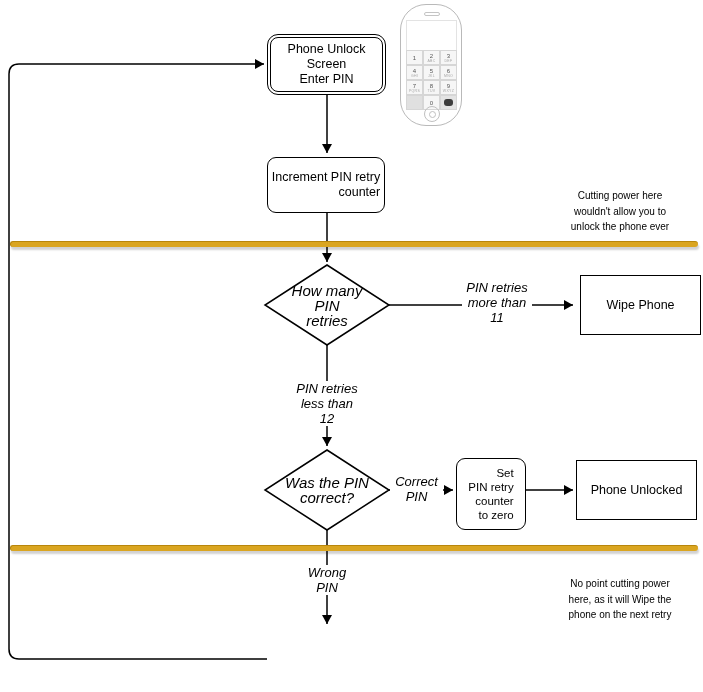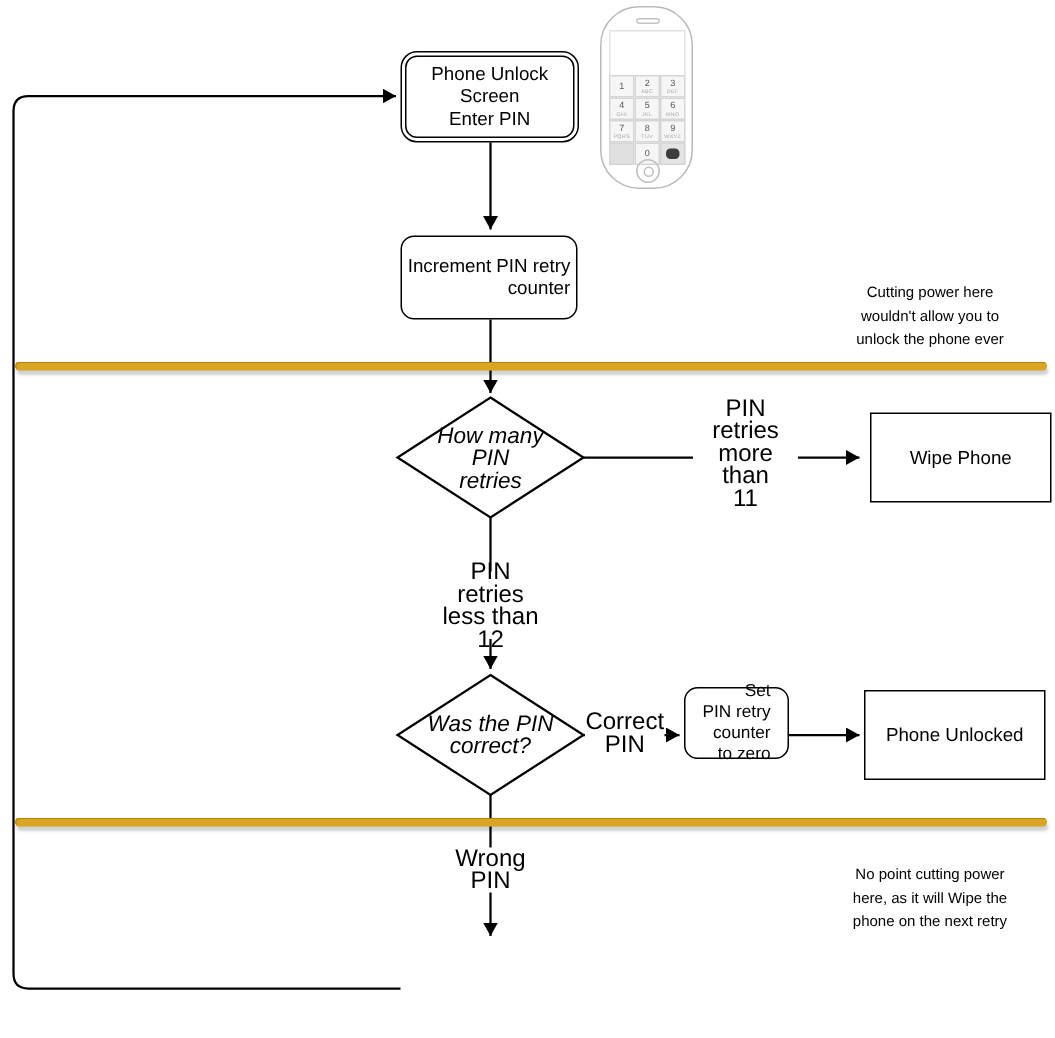--- a/index.html
+++ b/index.html
@@ -14,21 +14,21 @@
     position:absolute; left:10px; width:688px; height:6px; z-index:2;
     background:#DAA520; border-top:1px solid #B8860B; border-left:1px solid #B8860B;
     border-radius:3px; box-shadow:1px 3px 2px rgba(0,0,0,0.18);
   }
   .node, .elabel, .note, .dtext { position:absolute; z-index:3;
     display:flex; align-items:center; justify-content:center;
     text-align:center; white-space:pre-line; }
   .node { background:#fff; border:1.5px solid #000; font-size:12.5px; line-height:15px; }
   .rounded { border-radius:9px;text-align:right; }
   .dtext { background:transparent; font-size:15px; line-height:15px;font-style:italic; }
-  .elabel { background:#fff; font-size:16px; line-height:15px; }
+  .elabel { background:#fff; font-size:13px; line-height:15px;font-style:italic; }
   .note { font-size:10px; line-height:15.5px; }
   
   #node-phone-unlock { border-radius:11px; }
   #node-phone-unlock .inner {
     position:absolute; left:2px; top:2px; right:2px; bottom:2px;
     border:1.5px solid #000; border-radius:8px;
     display:flex; align-items:center; justify-content:center; white-space:pre-line;
   }
   
   #phone { position:absolute; left:400px; top:4px; width:62px; height:122px; z-index:3;
@@ -89,21 +89,21 @@
 counter</div>
 
   <div class="dtext" style="left:277px; top:275px; width:100px; height:60px;">How many PIN
 retries</div>
 
   <div class="node" style="left:580px; top:275px; width:121px; height:60px;">Wipe Phone</div>
 
   <div class="dtext" style="left:277px; top:460px; width:100px; height:60px;">Was the PIN
 correct?</div>
 
-  <div class="node rounded" style="left:456px; top:458px; width:70px; height:48px; font-size:11.5px; line-height:14px;">Set
+  <div class="node rounded" style="left:456px; top:458px; width:70px; height:72px; font-size:11.5px; line-height:14px;">Set
 PIN retry
 counter
 to zero</div>
 
   <div class="node" style="left:576px; top:460px; width:121px; height:60px;">Phone Unlocked</div>
 
 
   <div class="elabel" style="left:462px; top:280px; width:70px; height:45px;">PIN retries
 more than
 11</div>

